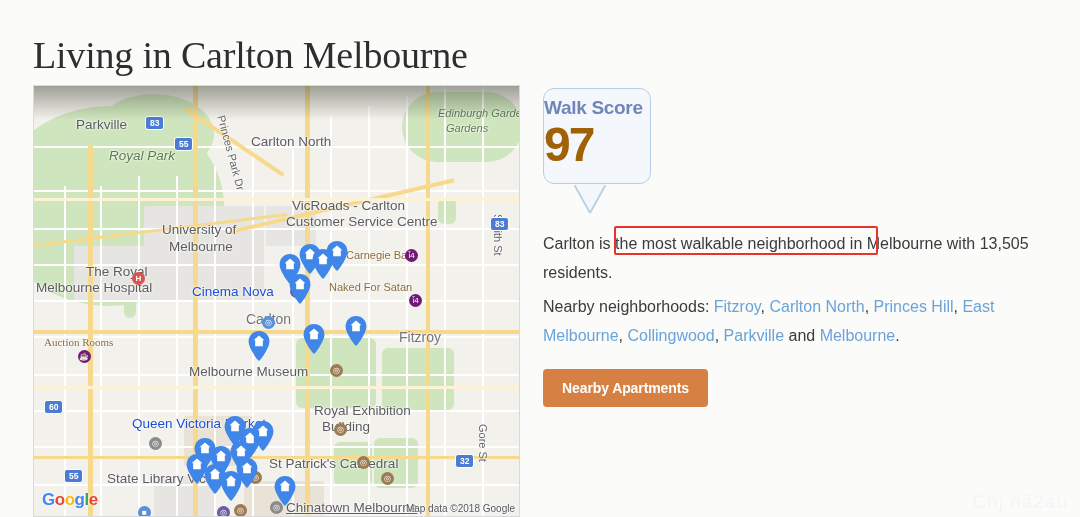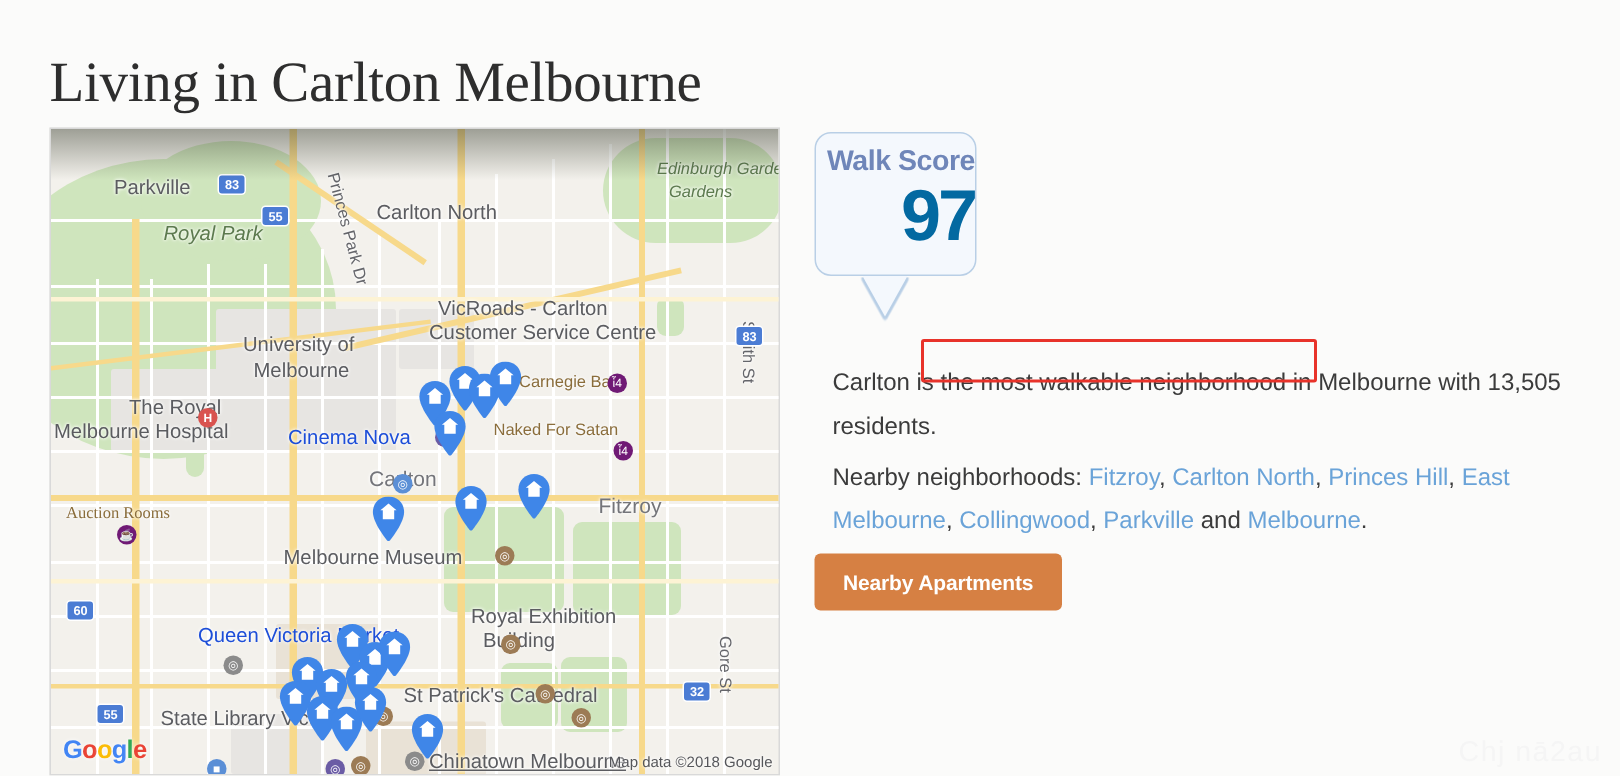--- a/index.html
+++ b/index.html
@@ -93,42 +93,42 @@
     position:absolute;right:4px;bottom:2px;z-index:42;
     font-size:10px;color:#55565a;
     text-shadow:0 0 3px #fff,0 0 2px #fff;white-space:nowrap;
   }
   
   .right{position:absolute;left:543px;top:88px;width:500px;}
   .ws-badge{
     position:relative;width:108px;height:96px;
     background:#f4f8fd;border:1px solid #b9cfe6;
     border-radius:11px;
-    display:flex;flex-direction:column;align-items:flex-end;justify-content:flex-start;
+    display:flex;flex-direction:column;align-items:flex-start;justify-content:flex-start;
     box-sizing:border-box;padding-top:8px;
   }
   .ws-badge:after{
     content:"";position:absolute;left:31px;top:95px;
     width:0;height:0;
     border-left:15px solid transparent;
     border-right:15px solid transparent;
     border-top:27px solid #f4f8fd;
     filter:drop-shadow(0 1px 0 #b9cfe6) drop-shadow(1px 1px 0 #b9cfe6) drop-shadow(-1px 1px 0 #b9cfe6);
   }
   .ws-label{
     font-size:19px;font-weight:bold;color:#6f86b9;
     letter-spacing:-0.3px;line-height:22px;
   }
   .ws-score{
-    font-size:48px;font-weight:bold;color:#0369a1;
+    font-size:48px;font-weight:bold;color:#a16207;
     line-height:52px;letter-spacing:-2px;
   }
   .body-p{
     font-size:16px;color:#3b3b3b;line-height:29px;
-    margin:12px;
+    margin:0;
   }
   .p1{position:absolute;left:0;top:141px;width:490px;}
   .p2{position:absolute;left:0;top:204px;width:490px;}
   .redbox{
     position:absolute;left:71px;top:138px;
     width:264px;height:29px;
     border:2px solid #e8332a;
     border-radius:2px;
     box-sizing:border-box;
     z-index:5;pointer-events:none;

